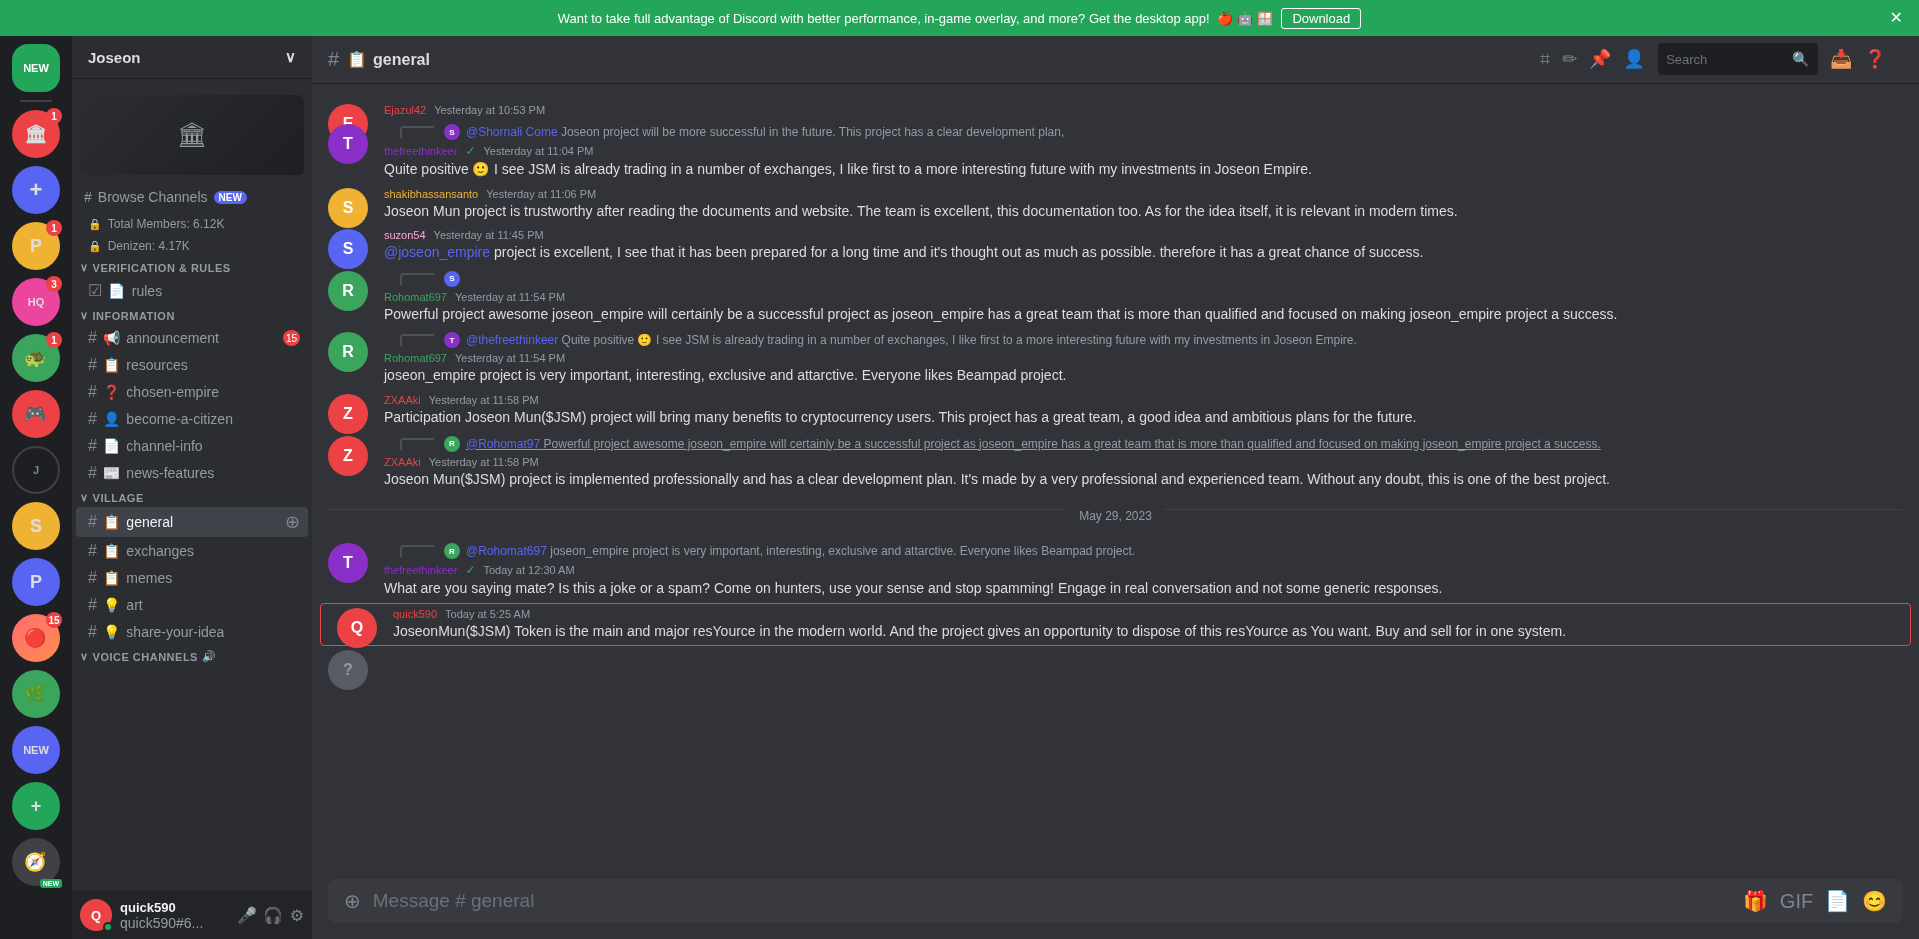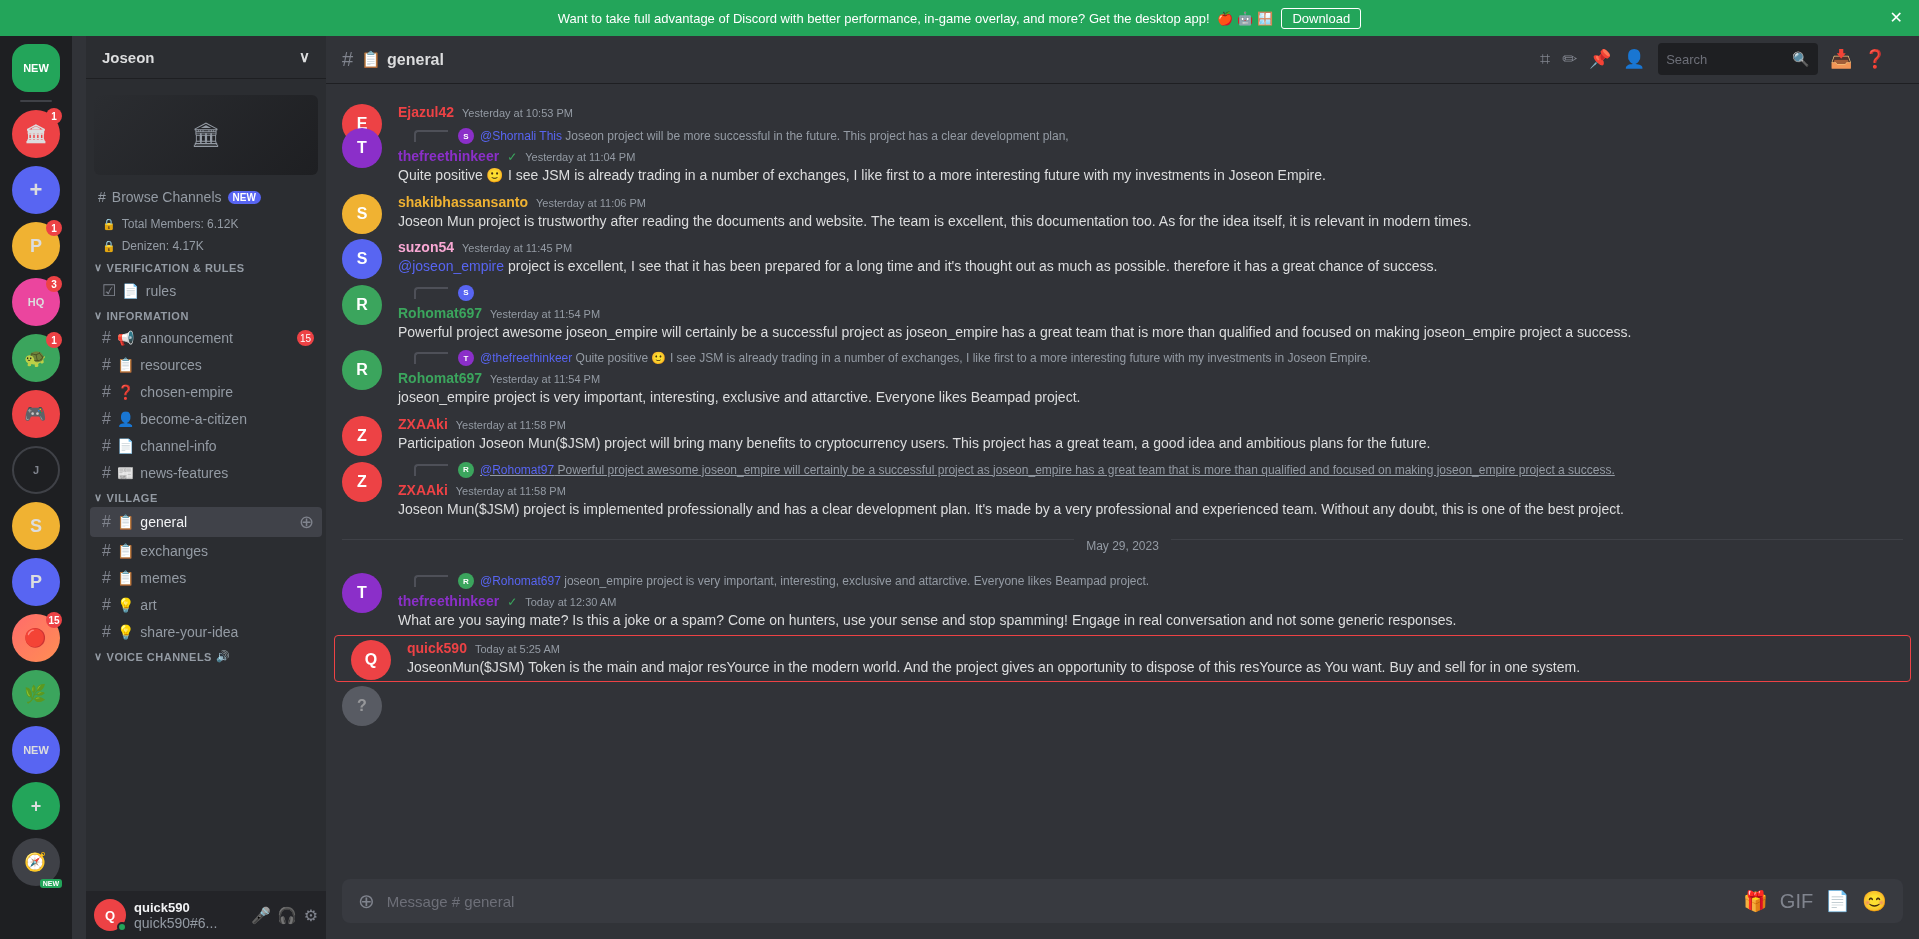--- a/index.html
+++ b/index.html
@@ -93,21 +93,20 @@
       flex-shrink: 0;
     }
 
     
     .channel-sidebar {
       width: 240px;
       background: #2b2d31;
       display: flex;
       flex-direction: column;
       flex-shrink: 0;
-      margin-left: 14px;
     }
     .server-header {
       padding: 12px 16px;
       border-bottom: 1px solid #1e1f22;
       display: flex;
       align-items: center;
       justify-content: space-between;
       cursor: pointer;
       font-weight: 600;
       font-size: 15px;
@@ -304,21 +303,21 @@
       font-weight: bold;
       font-size: 16px;
       color: white;
       flex-shrink: 0;
     }
     .message-header {
       display: flex;
       align-items: baseline;
       gap: 8px;
     }
-    .message-username { font-weight: 700; font-size: 14px; }
+    .message-username { font-weight: 400; font-size: 11px; }
     .message-time { font-size: 11px; color: #949ba4; }
     .message-content { font-size: 14px; color: #dcddde; line-height: 1.4; }
     .message-reply {
       display: flex;
       align-items: center;
       gap: 6px;
       font-size: 12px;
       color: #949ba4;
       margin-bottom: 2px;
       padding-left: 16px;
@@ -380,21 +379,21 @@
       display: flex;
       align-items: center;
       gap: 12px;
     }
     .chat-input-box input {
       flex: 1;
       background: transparent;
       border: none;
       outline: none;
       color: #dcddde;
-      font-size: 15px;
+      font-size: 19px;
     }
     .chat-input-box input::placeholder { color: #6d6f78; }
     .input-icon { color: #80848e; cursor: pointer; font-size: 20px; }
 
     
     ::-webkit-scrollbar { width: 6px; }
     ::-webkit-scrollbar-track { background: transparent; }
     ::-webkit-scrollbar-thumb { background: #1a1b1e; border-radius: 3px; }
     .mention { color: #5865f2; cursor: pointer; }
 
@@ -638,21 +637,21 @@
         <div class="message-avatar" style="background:#ed4245;">E</div>
         <div class="message-header">
           <span class="message-username" style="color:#ed4245;">Ejazul42</span>
           <span class="message-time">Yesterday at 10:53 PM</span>
         </div>
       </div>
 
       <div class="message-group">
         <div class="message-reply">
           <span class="reply-avatar" style="background:#8b2fc9;">S</span>
-          <span style="color:#949ba4;"><span class="mention">@Shornali This</span> Joseon project will be more successful in the future. This project has a clear development plan,</span>
+          <span style="color:#949ba4;"><span class="mention">@Shornali Come</span> Joseon project will be more successful in the future. This project has a clear development plan,</span>
         </div>
         <div class="message-avatar" style="background:#8b2fc9;">T</div>
         <div class="message-header">
           <span class="message-username" style="color:#8b2fc9;">thefreethinkeer</span>
           <span class="verified-icon">✓</span>
           <span class="message-time">Yesterday at 11:04 PM</span>
         </div>
         <div class="message-content">Quite positive 🙂 I see JSM is already trading in a number of exchanges, I like first to a more interesting future with my investments in Joseon Empire.</div>
       </div>
 

